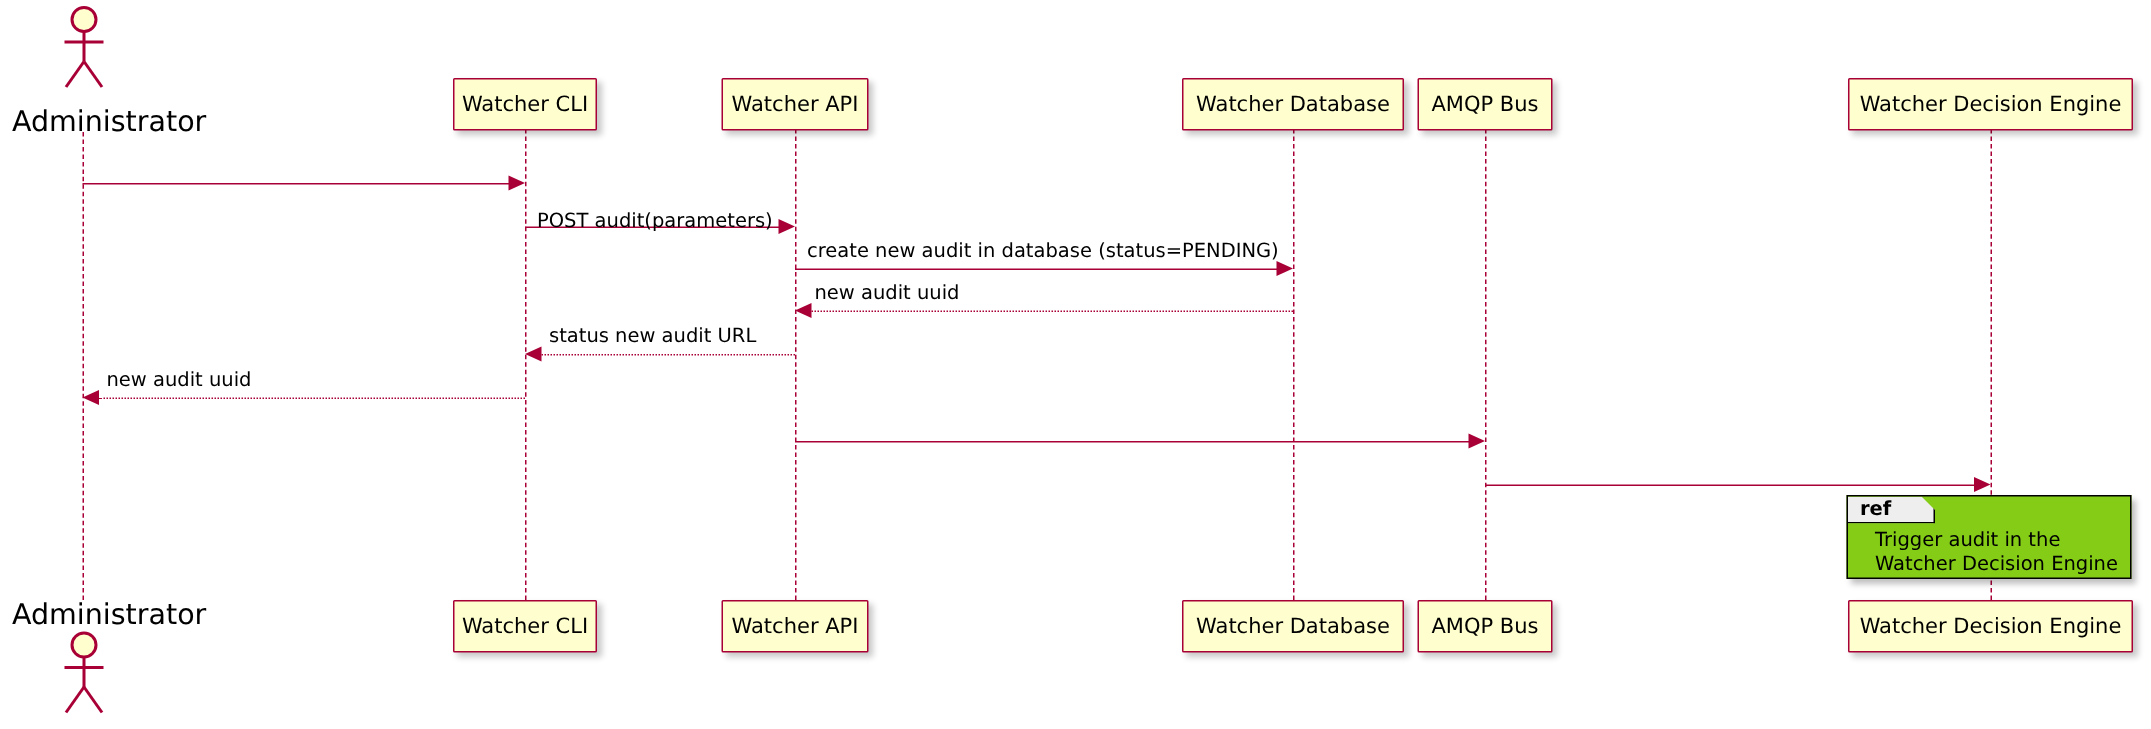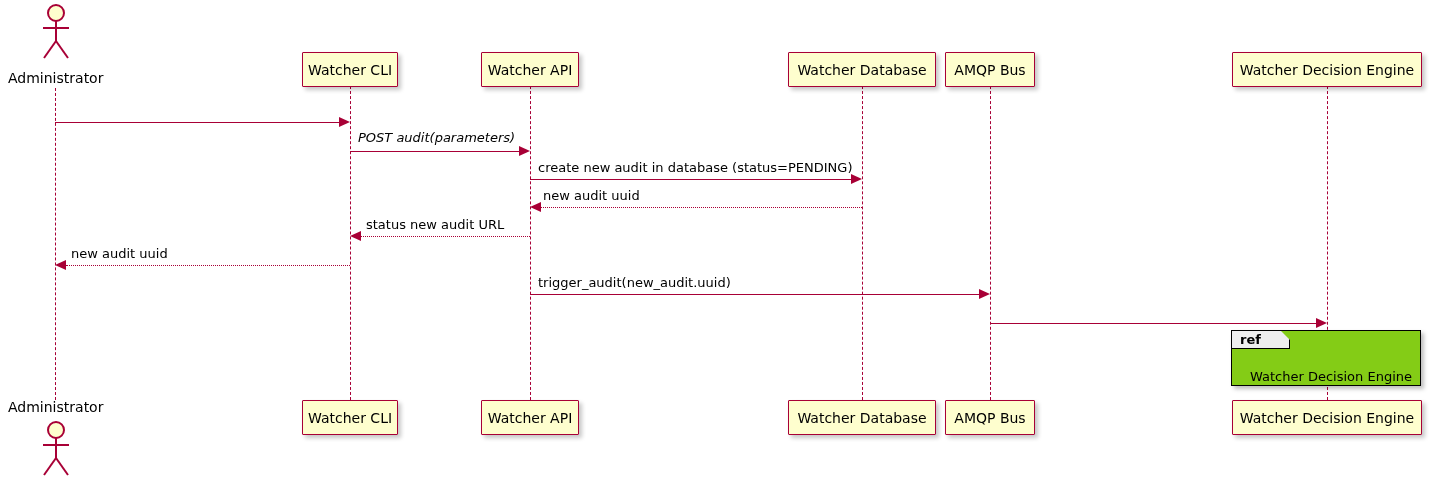--- a/index.html
+++ b/index.html
@@ -40,21 +40,21 @@
     align-items: center;
     justify-content: center;
     padding: 15px 10px;
     height: 35px;
     box-shadow: 3px 3px 4px rgba(0,0,0,0.22);
     white-space: nowrap;
     z-index: 3;
   }
   .actor-label {
     position: absolute;
-    font-size: 14px;
+    font-size: 19px;
     color: #000;
     white-space: nowrap;
     z-index: 3;
   }
   .actor-fig {
     position: absolute;
     z-index: 3;
   }
   .msg-line {
     position: absolute;
@@ -161,47 +161,47 @@
   </div>
   <div class="pbox" style="left:1232px; top:52px; width:190px;">
     <span>Watcher Decision Engine</span>
   </div>
 
   <div class="msg-line" style="left:55px; top:122px; width:286px;"></div>
   <div class="arrowhead right" style="left:339px; top:117px;"></div>
 
   <div class="msg-line" style="left:350px; top:151px; width:171px;"></div>
   <div class="arrowhead right" style="left:519px; top:146px;"></div>
-  <div class="msg-label" style="left:358px; top:130px;font-style:italic;">POST audit(parameters)</div>
+  <div class="msg-label" style="left:358px; top:140px;">POST audit(parameters)</div>
 
   <div class="msg-line" style="left:530px; top:179px; width:323px;"></div>
   <div class="arrowhead right" style="left:851px; top:174px;"></div>
   <div class="msg-label" style="left:538px; top:160px;text-align:right;">create new audit in database (status=PENDING)</div>
 
   <div class="msg-line dotted" style="left:541px; top:207px; width:321px;"></div>
   <div class="arrowhead left" style="left:530px; top:202px;"></div>
   <div class="msg-label" style="left:543px; top:188px;">new audit uuid</div>
 
   <div class="msg-line dotted" style="left:361px; top:236px; width:169px;"></div>
   <div class="arrowhead left" style="left:350px; top:231px;"></div>
   <div class="msg-label" style="left:366px; top:217px;">status new audit URL</div>
 
   <div class="msg-line dotted" style="left:66px; top:265px; width:284px;"></div>
   <div class="arrowhead left" style="left:55px; top:260px;"></div>
   <div class="msg-label" style="left:71px; top:246px;">new audit uuid</div>
 
   <div class="msg-line" style="left:530px; top:294px; width:451px;"></div>
   <div class="arrowhead right" style="left:979px; top:289px;"></div>
-  <div class="msg-label" style="left:538px; top:275px;">trigger_audit(new_audit.uuid)</div>
 
   <div class="msg-line" style="left:990px; top:323px; width:328px;"></div>
   <div class="arrowhead right" style="left:1316px; top:318px;"></div>
 
   <div class="refbox" style="left:1231px; top:330px; width:190px; height:56px;">
     <div class="ref-tab" style="width:58px;">ref</div>
+    <div class="ref-body" style="top:22px;">Trigger audit in the</div>
     <div class="ref-body" style="top:38px;">Watcher Decision Engine</div>
   </div>
 
   <div class="pbox" style="left:302px; top:400px; width:96px;">
     <span>Watcher CLI</span>
   </div>
   <div class="pbox" style="left:481px; top:400px; width:98px;">
     <span>Watcher API</span>
   </div>
   <div class="pbox" style="left:788px; top:400px; width:148px;">

